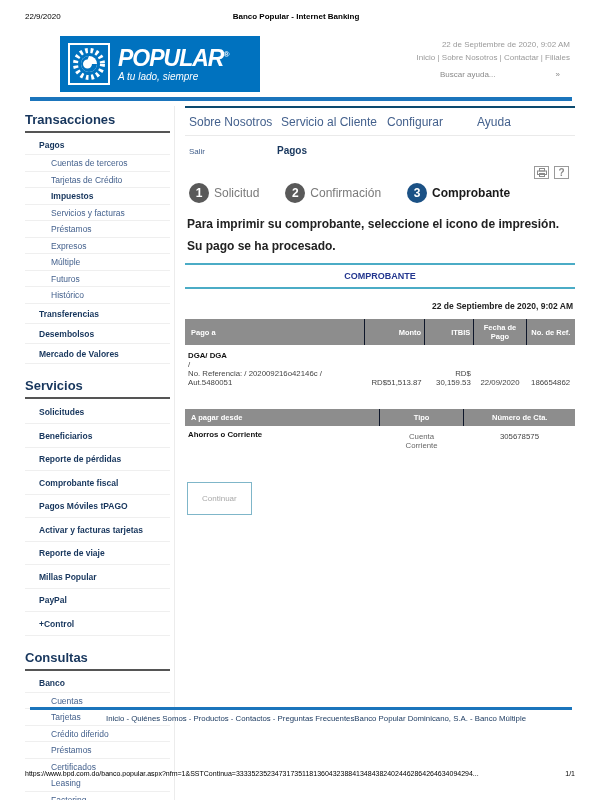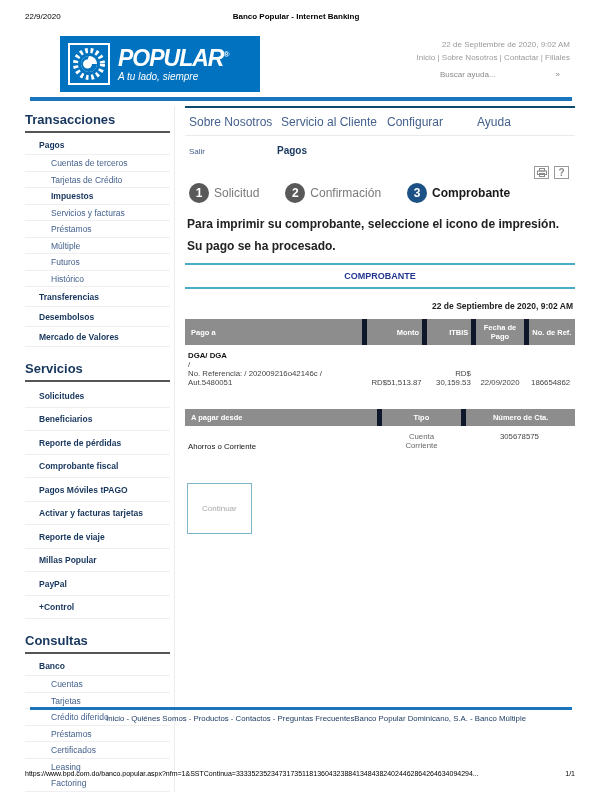--- a/index.html
+++ b/index.html
@@ -64,39 +64,39 @@
   
   .instr { font-size:12px; color:#222; font-weight:bold; padding:0 2px; }
   .instr p:first-child { margin:14px 0 8px; }
   
   .band { margin-top:10px; border-top:2px solid #4BACC6; border-bottom:2px solid #4BACC6;
           text-align:center; padding:6px 0; font-size:9px; font-weight:bold; color:#23368F; }
   .receipt-date { text-align:right; font-size:8.5px; font-weight:bold; color:#222; padding:12px 2px 8px; }
   
   table { border-collapse:collapse; width:100%; }
   th { background:#8D8D8D; color:#fff; font-size:7.5px; font-weight:bold;
-       padding:4px 3px; border-left:5px solid #0f172a; }
+       padding:4px 3px; border-left:1px solid #0f172a; }
   th:first-child { border-left:none; text-align:left; padding-left:6px; }
   td { font-size:7.8px; color:#444; padding:6px 3px; vertical-align:top; }
   .t1 .c-payee { width:215px; text-align:left; }
   .t1 .c-monto { width:62px; text-align:right; }
   .t1 .c-itbis { width:52px; text-align:right; }
   .t1 .c-fecha { width:55px; text-align:center; }
   .t1 .c-ref   { width:50px; text-align:center; }
   .payee-b { font-weight:bold; color:#111; }
   .t2 { margin-top:16px; }
   .t2 .c-from { width:215px; text-align:left; }
   .t2 .c-tipo { width:90px; text-align:center; }
   .t2 .c-cta  { width:120px; text-align:center; }
-  .from-b { font-weight:normal; color:#111; padding-top:16px; }
+  .from-b { font-weight:bold; color:#111; padding-top:4px; }
   .tipo-wrap { display:inline-block; width:40px; color:#666; }
   
   .btn-row { margin-top:26px; padding-left:2px; }
   .btn { display:inline-block; border:1px solid #7FB6C9; background:#fff; color:#A9A9A9;
-         font-size:8px; padding:20px 14px; cursor:pointer; font-family:inherit; }
+         font-size:8px; padding:11px 14px; cursor:pointer; font-family:inherit; }
   
   .footer-rule { position:absolute; left:30px; right:28px; top:707px; height:3px; background:#1B75BC; }
   .footer { position:absolute; left:30px; right:28px; top:714px; display:flex;
             justify-content:center; font-size:7.8px; color:#17365D; }
   .footer-links { padding-left:30px; cursor:pointer; }
   .print-footer { position:absolute; left:25px; right:25px; top:770px; display:flex;
                   justify-content:space-between; font-size:7px; color:#000; }
   .print-url { max-width:540px; white-space:nowrap; overflow:hidden; text-overflow:ellipsis; }
 </style>
 </head>
@@ -137,20 +137,21 @@
 
     <div class="sidebar" data-interactable="false">
 
       <div class="sb-title" data-interactable="false">Transacciones</div>
       <div class="sb-item sb-lvl1" data-interactable="true">Pagos</div>
       <div class="sb-item sb-lvl2" data-interactable="true">Cuentas de terceros</div>
       <div class="sb-item sb-lvl2" data-interactable="true">Tarjetas de Crédito</div>
       <div class="sb-item sb-lvl2 sb-bold" data-interactable="true">Impuestos</div>
       <div class="sb-item sb-lvl2" data-interactable="true">Servicios y facturas</div>
       <div class="sb-item sb-lvl2" data-interactable="true">Préstamos</div>
+      <div class="sb-item sb-lvl2" data-interactable="true">Expresos</div>
       <div class="sb-item sb-lvl2" data-interactable="true">Múltiple</div>
       <div class="sb-item sb-lvl2" data-interactable="true">Futuros</div>
       <div class="sb-item sb-lvl2" data-interactable="true">Histórico</div>
       <div class="sb-item sb-lvl1" data-interactable="true">Transferencias</div>
       <div class="sb-item sb-lvl1" data-interactable="true">Desembolsos</div>
       <div class="sb-item sb-lvl1" data-interactable="true">Mercado de Valores</div>
 
       <div class="sb-title" style="margin-top:8px" data-interactable="false">Servicios</div>
       <div class="sb-item sb-svc" data-interactable="true">Solicitudes</div>
       <div class="sb-item sb-svc" data-interactable="true">Beneficiarios</div>

